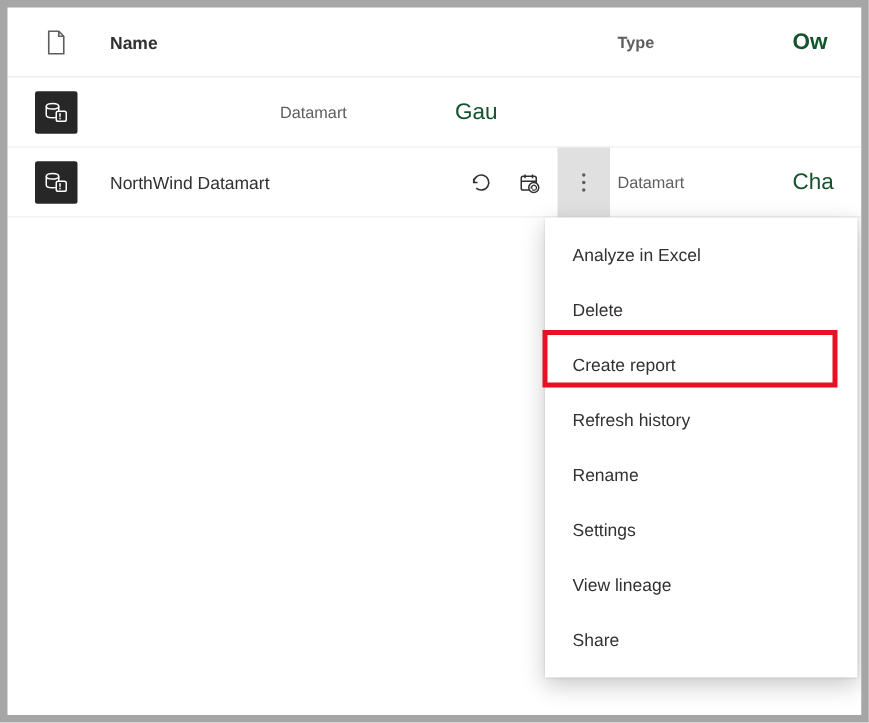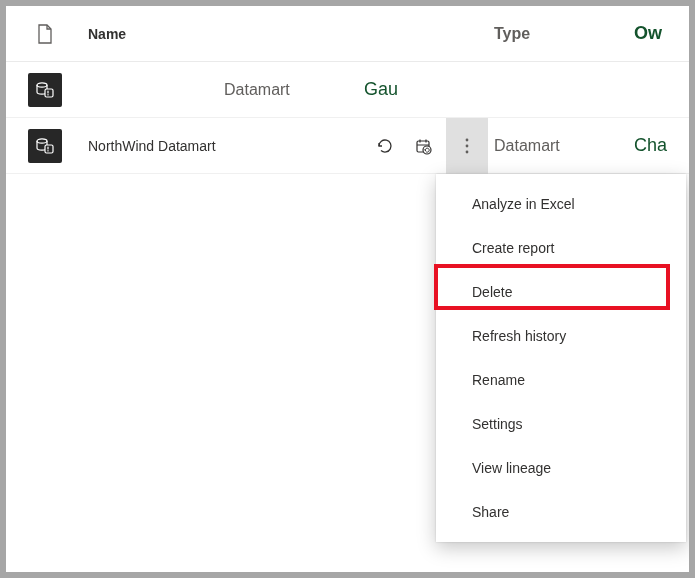--- a/index.html
+++ b/index.html
@@ -48,21 +48,21 @@
     flex: 0 0 140px;
     display: flex;
     justify-content: flex-end;
     align-items: center;
     gap: 8px;
     padding-right: 6px;
   }
   .col-type {
     flex: 0 0 140px;
     color: #605e5c;
-    font-size: 16px;
+    font-size: 13px;
   }
   .col-owner {
     flex: 1;
     color: #14532d;
     font-size: 18px;
     white-space: nowrap;
   }
   .header-icon-wrap {
     width: 22px; height: 22px;
     display: flex; align-items: center; justify-content: center;
@@ -98,21 +98,21 @@
     width: 250px;
     background: #fff;
     box-shadow: 0 6px 18px rgba(0,0,0,0.22), 0 0 2px rgba(0,0,0,0.15);
     padding: 8px 0;
     z-index: 10;
   }
   .menu-item {
     height: 44px;
     display: flex;
     align-items: center;
-    padding: 0 36px;
+    padding: 0 22px;
     font-size: 14px;
     color: #323130;
     cursor: pointer;
   }
   .highlight-box {
     position: absolute;
     border: 4px solid #e81123;
     pointer-events: none;
     z-index: 20;
   }
@@ -188,22 +188,22 @@
           <circle cx="2" cy="14" r="1.4"></circle>
         </svg>
       </span>
     </div>
     <div class="col-type">Datamart</div>
     <div class="col-owner">Cha</div>
   </div>
 
   <div class="context-menu">
     <div class="menu-item">Analyze in Excel</div>
+    <div class="menu-item">Delete</div>
     <div class="menu-item">Create report</div>
-    <div class="menu-item">Delete</div>
     <div class="menu-item">Refresh history</div>
     <div class="menu-item">Rename</div>
     <div class="menu-item">Settings</div>
     <div class="menu-item">View lineage</div>
     <div class="menu-item">Share</div>
   </div>
 
   <div class="highlight-box" style="top:258px; left:428px; width:236px; height:46px;"></div>
 
 </div>

